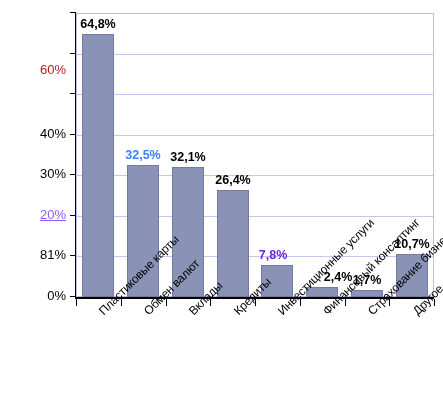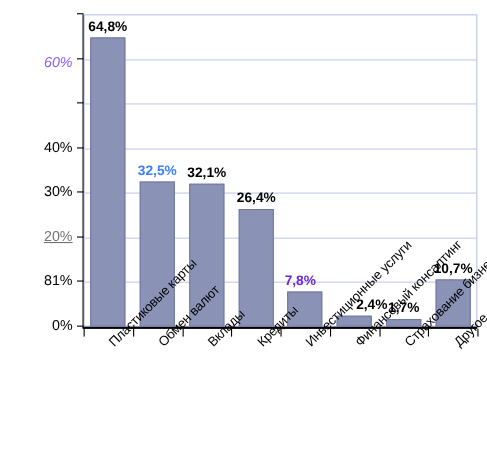--- a/index.html
+++ b/index.html
@@ -136,24 +136,24 @@
       <div class="gridline" style="top: 161.286px; background: rgb(195, 201, 236);"></div>
       <div class="gridline" style="top: 120.714px; background: rgb(195, 201, 236);"></div>
       <div class="gridline" style="top: 80.1429px; background: rgb(195, 201, 236);"></div>
       <div class="gridline" style="top: 39.5714px; background: rgb(195, 201, 236);"></div>
     </div>
 
   <div id="y-axis-line"></div>
   <div id="y-labels-holder">
       <div class="y-tick-label" style="top: 288px; color: rgb(0, 0, 0);">0%</div>
       <div class="y-tick-label" style="top: 247.429px; color: rgb(0, 0, 0);">81%</div>
-      <div class="y-tick-label" style="top: 206.857px; color: #737373; text-decoration: underline;">20%</div>
+      <div class="y-tick-label" style="top: 206.857px; color: #8b5cf6; text-decoration: underline;">20%</div>
       <div class="y-tick-label" style="top: 166.286px; color: rgb(0, 0, 0);">30%</div>
       <div class="y-tick-label" style="top: 125.714px; color: rgb(0, 0, 0);">40%</div>
-      <div class="y-tick-label" style="top: 49px; color: #8b5cf6; font-style: italic;">60%</div>
+      <div class="y-tick-label" style="top: 62px; color: #b91c1c;">60%</div>
     </div>
 
   <div id="x-axis-line"></div>
 
   <div id="bars-layer">
       <div class="bar" style="left: 82px; top: 34px; width: 32px; height: 263px; background: rgb(138, 146, 182); border-color: rgb(115, 123, 165);"></div>
       <div class="bar" style="left: 127px; top: 165px; width: 32px; height: 132px; background: rgb(138, 146, 182); border-color: rgb(115, 123, 165);"></div>
       <div class="bar" style="left: 172px; top: 167px; width: 32px; height: 130px; background: rgb(138, 146, 182); border-color: rgb(115, 123, 165);"></div>
       <div class="bar" style="left: 217px; top: 190px; width: 32px; height: 107px; background: rgb(138, 146, 182); border-color: rgb(115, 123, 165);"></div>
       <div class="bar" style="left: 261px; top: 265px; width: 32px; height: 32px; background: rgb(138, 146, 182); border-color: rgb(115, 123, 165);"></div>

